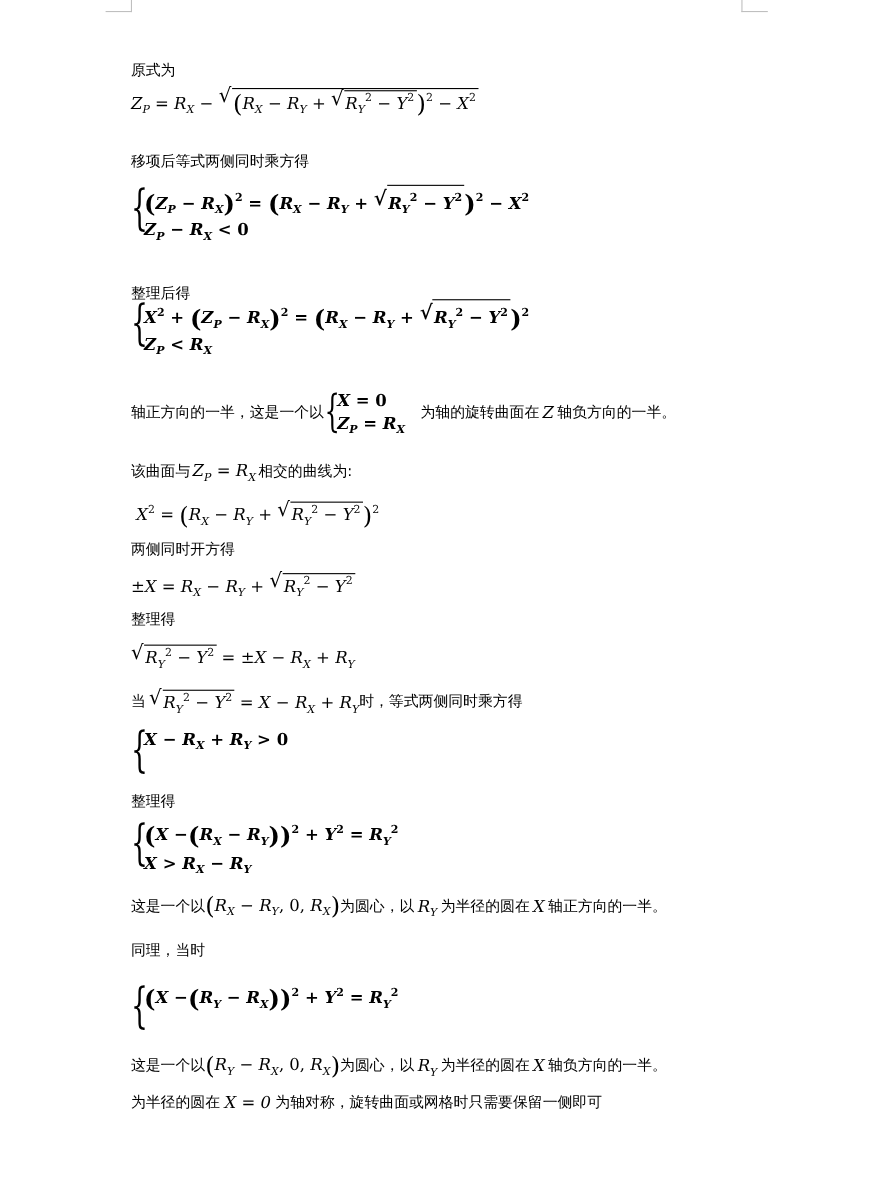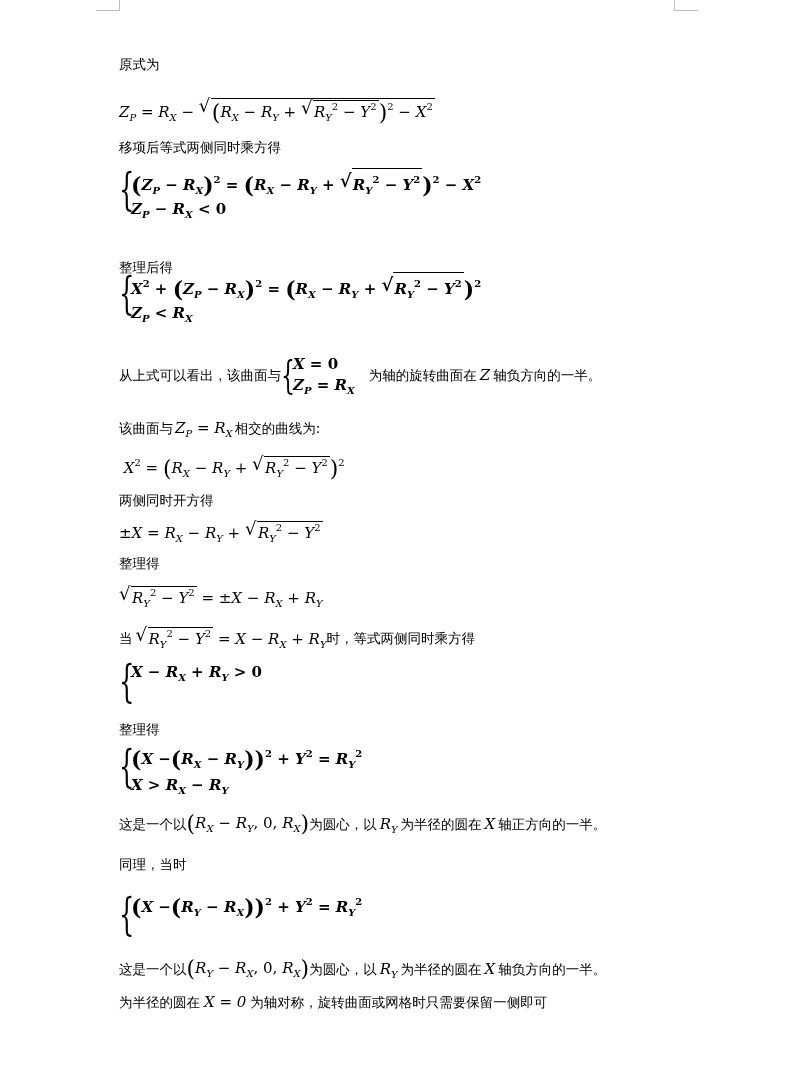--- a/index.html
+++ b/index.html
@@ -24,21 +24,21 @@
   .big { font-size:22px; vertical-align:-3px; }
 </style>
 </head>
 <body>
 
 <div class="corner corner-left"></div>
 <div class="corner corner-right"></div>
 
 <div class="blk cn" style="top:55px">原式为</div>
 
-<div class="blk m" style="top:98px" title="Z_P = R_X − √((R_X − R_Y + √(R_Y² − Y²))² − X²)">
+<div class="blk m" style="top:80px" title="Z_P = R_X − √((R_X − R_Y + √(R_Y² − Y²))² − X²)">
   <span class="i">Z</span><sub>P</sub> = <span class="i">R</span><sub>X</sub> − <span class="sqrt"><span class="rad"><span class="big">(</span><span class="i">R</span><sub>X</sub> − <span class="i">R</span><sub>Y</sub> + <span class="sqrt"><span class="rad"><span class="i">R</span><sub>Y</sub><sup>2</sup> − <span class="i">Y</span><sup>2</sup></span></span><span class="big">)</span><sup>2</sup> − <span class="i">X</span><sup>2</sup></span></span>
 </div>
 
 <div class="blk cn" style="top:138px">移项后等式两侧同时乘方得</div>
 
 <div class="blk m sys" style="top:168px" title="(Z_P − R_X)² = (R_X − R_Y + √(R_Y² − Y²))² − X²">
   <span class="brace">{</span>
   <div class="rows">
     <div style="height:30px;line-height:30px"><span class="big">(</span><span class="i">Z</span><sub>P</sub> − <span class="i">R</span><sub>X</sub><span class="big">)</span><sup>2</sup> = <span class="big">(</span><span class="i">R</span><sub>X</sub> − <span class="i">R</span><sub>Y</sub> + <span class="sqrt"><span class="rad"><span class="i">R</span><sub>Y</sub><sup>2</sup> − <span class="i">Y</span><sup>2</sup></span></span><span class="big">)</span><sup>2</sup> − <span class="i">X</span><sup>2</sup></div>
     <div style="height:22px;line-height:22px"><span class="i">Z</span><sub>P</sub> − <span class="i">R</span><sub>X</sub> &lt; 0</div>
@@ -49,21 +49,21 @@
 
 <div class="blk m sys" style="top:272px" title="X² + (Z_P − R_X)² = (R_X − R_Y + √(R_Y² − Y²))²">
   <span class="brace">{</span>
   <div class="rows">
     <div style="height:30px;line-height:30px"><span class="i">X</span><sup>2</sup> + <span class="big">(</span><span class="i">Z</span><sub>P</sub> − <span class="i">R</span><sub>X</sub><span class="big">)</span><sup>2</sup> = <span class="big">(</span><span class="i">R</span><sub>X</sub> − <span class="i">R</span><sub>Y</sub> + <span class="sqrt"><span class="rad"><span class="i">R</span><sub>Y</sub><sup>2</sup> − <span class="i">Y</span><sup>2</sup></span></span><span class="big">)</span><sup>2</sup></div>
     <div style="height:22px;line-height:22px"><span class="i">Z</span><sub>P</sub> &lt; <span class="i">R</span><sub>X</sub></div>
   </div>
 </div>
 
 <div class="blk cn" style="top:354px;display:flex;align-items:center">
-  <span>从上式可以看出，该曲面与</span>
+  <span>轴正方向的一半，这是一个以</span>
   <span class="m sys inline-sys" title="X = 0">
     <span class="brace" style="font-size:40px;line-height:40px">{</span>
     <span class="rows">
       <span style="line-height:20px"><span class="i">X</span> = 0</span>
       <span style="line-height:22px"><span class="i">Z</span><sub>P</sub> = <span class="i">R</span><sub>X</sub></span>
     </span>
   </span>
   <span style="margin-left:14px">为轴的旋转曲面在</span>
   <span class="m i" style="margin:0 3px">Z</span>
   <span>轴负方向的一半。</span>

